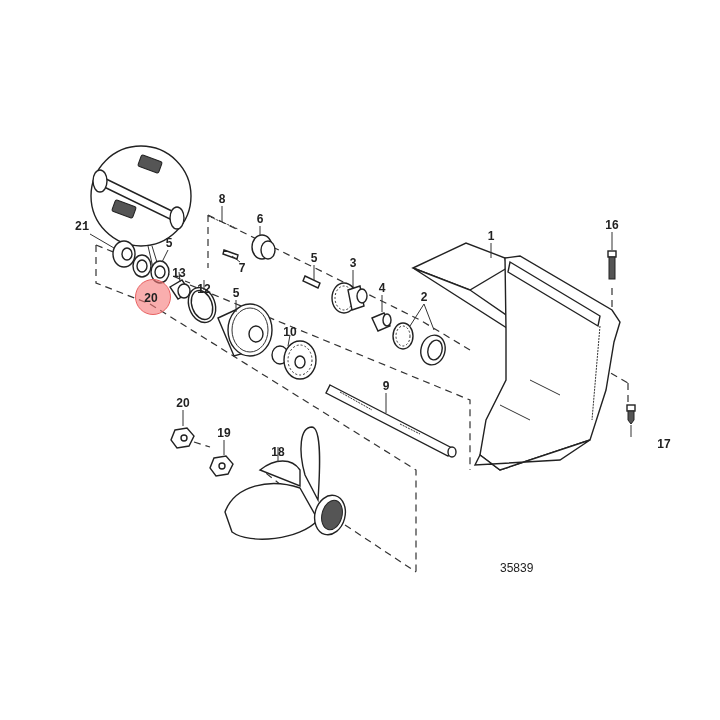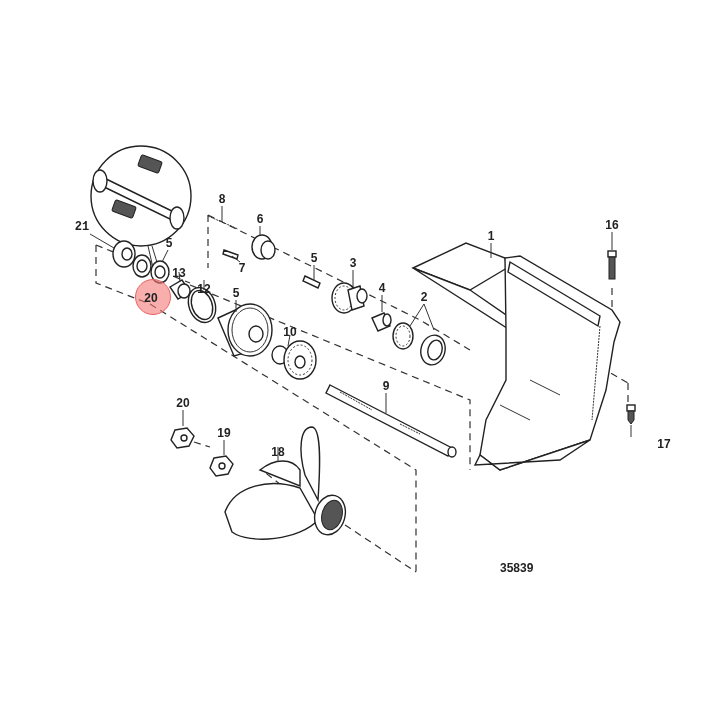--- a/index.html
+++ b/index.html
@@ -4,21 +4,21 @@
 <style>
   html, body { margin: 0; padding: 0; background: #ffffff; }
   body { width: 720px; height: 720px; overflow: hidden; position: relative; font-family: "Liberation Sans", sans-serif; }
   #diagram { position: absolute; left: 0; top: 0; width: 720px; height: 720px; }
   .part { fill: #ffffff; stroke: #222222; stroke-width: 1.4; }
   .part-dark { fill: #555555; stroke: #222222; stroke-width: 1; }
   .hatch { fill: none; stroke: #333333; stroke-width: 1; }
   .dash { fill: none; stroke: #333333; stroke-width: 1.2; stroke-dasharray: 7 5; }
   .leader { stroke: #333333; stroke-width: 1; fill: none; }
   .callout-label { position: absolute; font-family: "Liberation Sans", sans-serif; font-weight: bold; font-size: 12px; color: #222222; transform: translate(-50%, -50%); white-space: nowrap; }
-  .diagram-id { position: absolute; font-family: "Liberation Sans", sans-serif; font-weight: bold; font-size: 12px; color: #222222; }
+  .diagram-id { position: absolute; font-family: "Liberation Sans", sans-serif; font-weight: normal; font-size: 12px; color: #222222; }
   .highlight { position: absolute; border-radius: 50%; pointer-events: auto; }
 </style>
 </head>
 <body>
 
 <svg id="diagram" viewBox="0 0 720 720" xmlns="http://www.w3.org/2000/svg">
 
   <g>
 
     <path class="dash" d="M96 245 L96 283 L150 304"></path>

